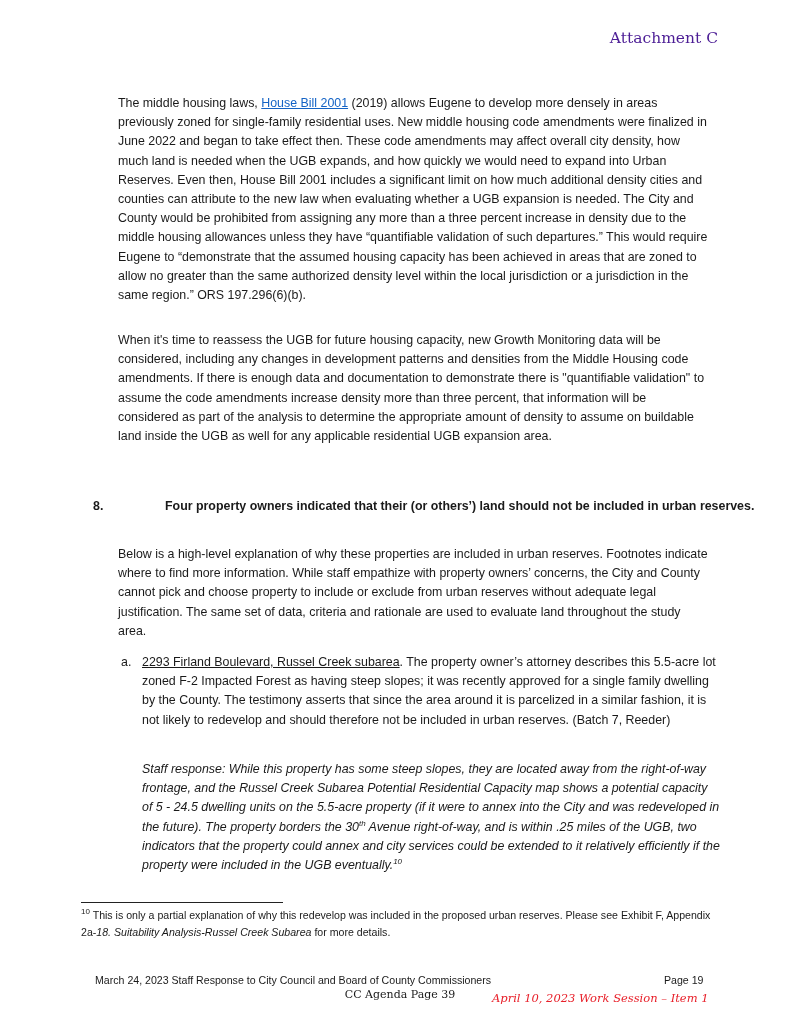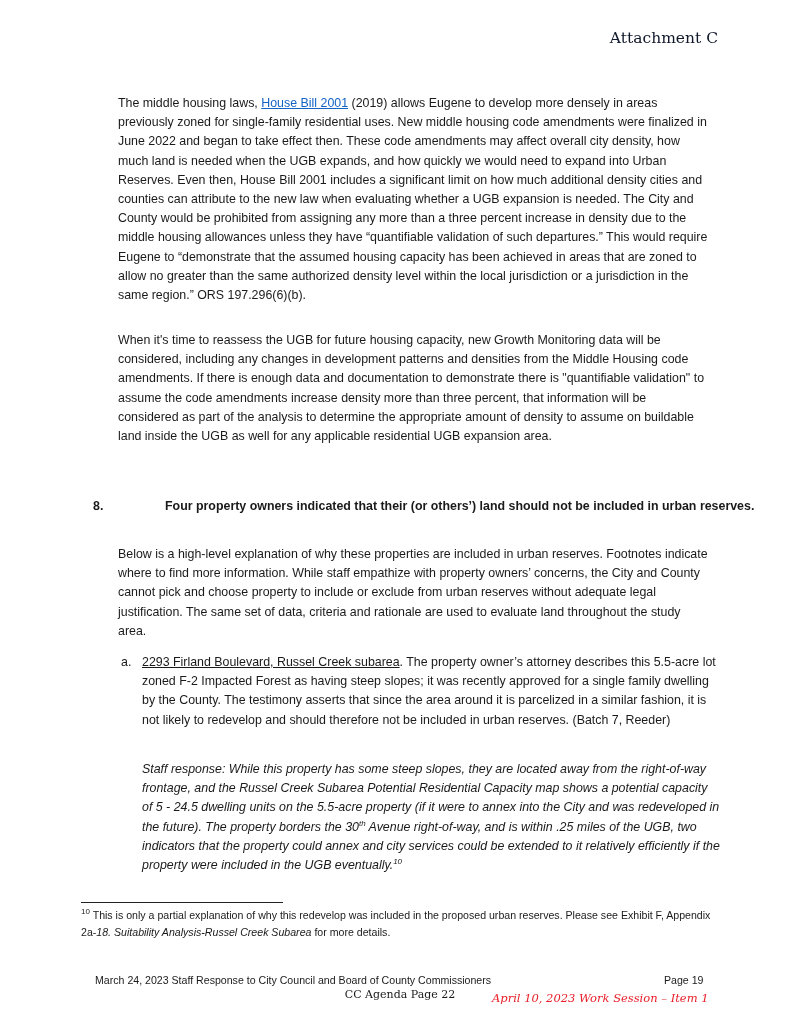--- a/index.html
+++ b/index.html
@@ -1,20 +1,20 @@
 <!DOCTYPE html>
 <html><head>
   <meta charset="utf-8">
   <style>
     html, body { margin:0; padding:0; background:#ffffff; }
     body { width:800px; height:1035px; position:relative; overflow:hidden; color:#1a1a1a; }
     .page { position:absolute; left:0; top:0; width:800px; height:1035px; }
     .attachment {
       position:absolute; right:82px; top:29px;
-      font-family:"DejaVu Serif", "Liberation Serif", serif; font-size:15.5px; color:#0f172a;
+      font-family:"DejaVu Serif", "Liberation Serif", serif; font-size:15.5px; color:#4c1d95;
     }
     .body-text {
       font-family:"Liberation Sans", sans-serif; font-size:12.4px; line-height:19.2px; color:#1a1a1a;
     }
     .p { position:absolute; left:118px; width:592px; margin:0; }
     .link { color:#1463c5; }
     .sup { font-size:8px; vertical-align:super; line-height:0; }
     .heading {
       position:absolute; left:93px; top:497px; width:620px;
       font-family:"Liberation Sans", sans-serif; font-size:12.4px; line-height:19.2px; font-weight:bold;
@@ -70,16 +70,16 @@
     <span class="marker">a.</span>
     <div class="content"><span class="underline">2293 Firland Boulevard, Russel Creek subarea</span><span>. The property owner’s attorney describes this 5.5-acre lot zoned F-2 Impacted Forest as having steep slopes; it was recently approved for a single family dwelling by the County. The testimony asserts that since the area around it is parcelized in a similar fashion, it is not likely to redevelop and should therefore not be included in urban reserves. (Batch 7, Reeder)</span></div>
     <div class="content italic" style="top:107px;"><span>Staff response: While this property has some steep slopes, they are located away from the right-of-way frontage, and the Russel Creek Subarea Potential Residential Capacity map shows a potential capacity of 5 - 24.5 dwelling units on the 5.5-acre property (if it were to annex into the City and was redeveloped in the future). The property borders the 30</span><span class="sup">th</span><span> Avenue right-of-way, and is within .25 miles of the UGB, two indicators that the property could annex and city services could be extended to it relatively efficiently if the property were included in the UGB eventually.</span><span class="sup">10</span></div>
   </div>
 
   <div class="fn-rule"></div>
   <div class="footnote"><span class="sup">10</span><span> This is only a partial explanation of why this redevelop was included in the proposed urban reserves. Please see Exhibit F, Appendix 2a-</span><span class="italic">18. Suitability Analysis-Russel Creek Subarea</span><span> for more details.</span></div>
 
   <div class="footer-left">March 24, 2023 Staff Response to City Council and Board of County Commissioners</div>
   <div class="footer-page">Page 19</div>
-  <div class="footer-agenda">CC Agenda Page 22</div>
+  <div class="footer-agenda">CC Agenda Page 39</div>
   <div class="footer-stamp">April 10, 2023 Work Session – Item 1</div>
 
 </div>
 
 </body></html>

